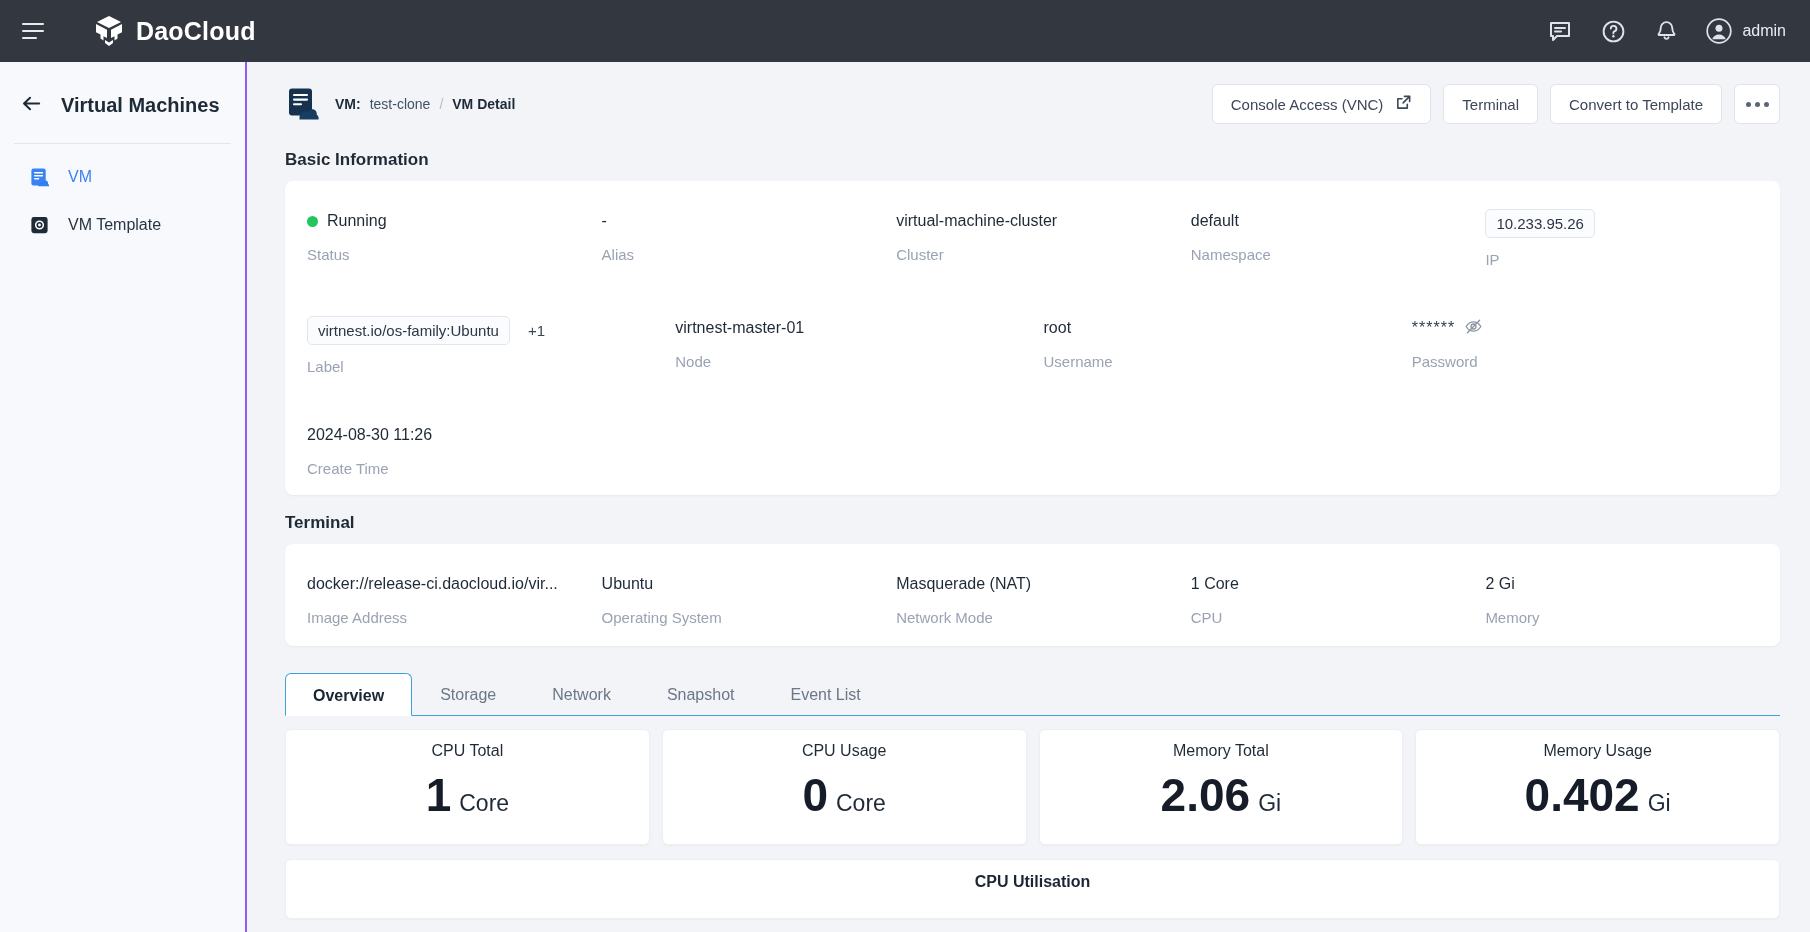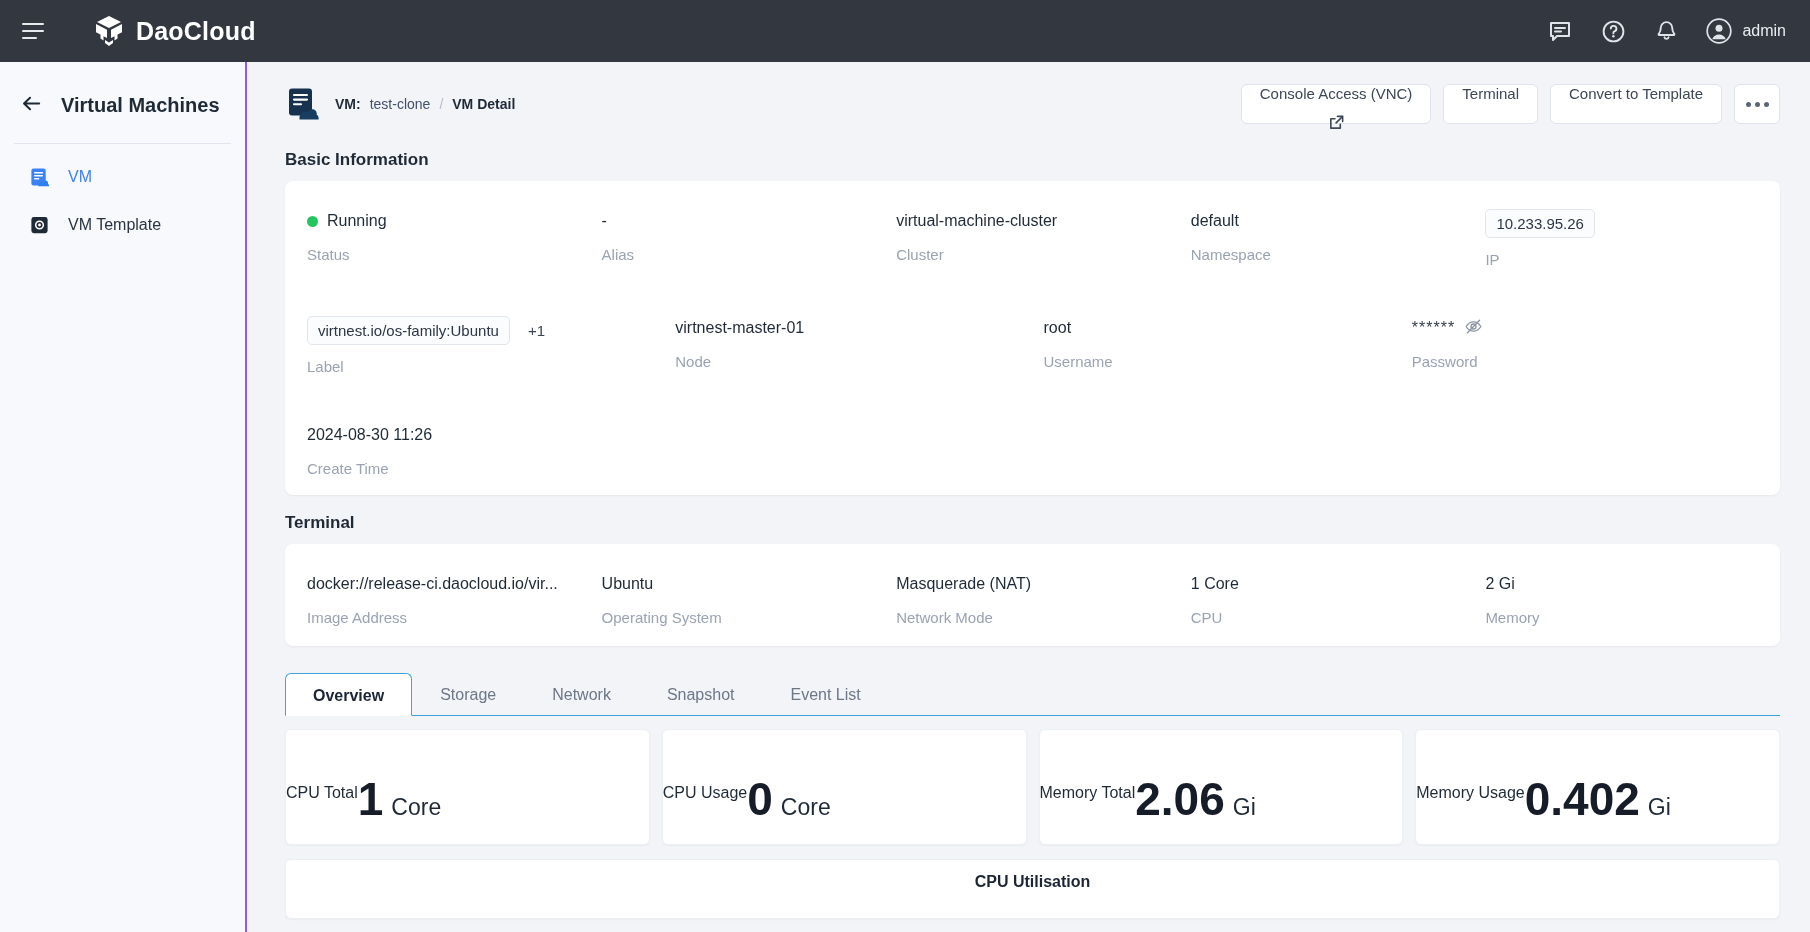--- a/index.html
+++ b/index.html
@@ -84,21 +84,20 @@
   .crumb-sep { color:#b3bcce; }
   .crumb-cur { font-weight: 700; color:#1f2a37; }
 
   .head-actions { margin-left:auto; display:flex; align-items:center; gap: 12px; }
   .btn {
     background:#fff; border:1px solid #dfe4ec; border-radius: 6px;
     height: 40px; padding: 0 18px;
     font-size: 15px; color:#3d4757; cursor:pointer;
     display:flex; align-items:center; gap: 12px;
     font-family: "Liberation Sans", sans-serif;
-    flex-direction: column;
   }
   .btn.icon-only { width: 46px; padding: 0; justify-content:center; }
   .dots { display:flex; gap: 4px; }
   .dots i { width: 5px; height:5px; border-radius: 50%; background:#5b6575; display:block; }
 
   .section-title {
     font-size: 17px; font-weight: 600; color:#1f2a37;
     margin: 8px 0 11px 38px;
   }
   .card {
@@ -146,21 +145,21 @@
   .tab.active {
     background:#fff; color:#1b2534; font-weight:600;
     border-color:#3ba2dd; border-bottom: 1px solid #fff;
     margin-bottom: -1px;
   }
 
   
   .stats { display:flex; gap: 12px; margin: 13px 30px 0 38px; }
   .stat {
     flex:1 1 0; background:#fff; border:1px solid #eceff4; border-radius: 6px;
-    height: 116px; display:flex; align-items:center; justify-content:flex-start;
+    height: 116px; display:flex; flex-direction:column; align-items:center; justify-content:flex-start;
     padding-top: 12px;
     box-shadow: 0 1px 2px rgba(16,24,40,.04);
   }
   .stat-title { font-size: 16px; color:#1f2a37; }
   .stat-value { display:flex; align-items:baseline; gap: 8px; margin-top: 12px; }
   .stat-num { font-size: 46px; font-weight: 700; color:#161d29; line-height: 1; }
   .stat-unit { font-size: 23px; color:#1f2a37; }
 
   .chart-card {
     background:#fff; border:1px solid #eceff4; border-radius: 6px;

